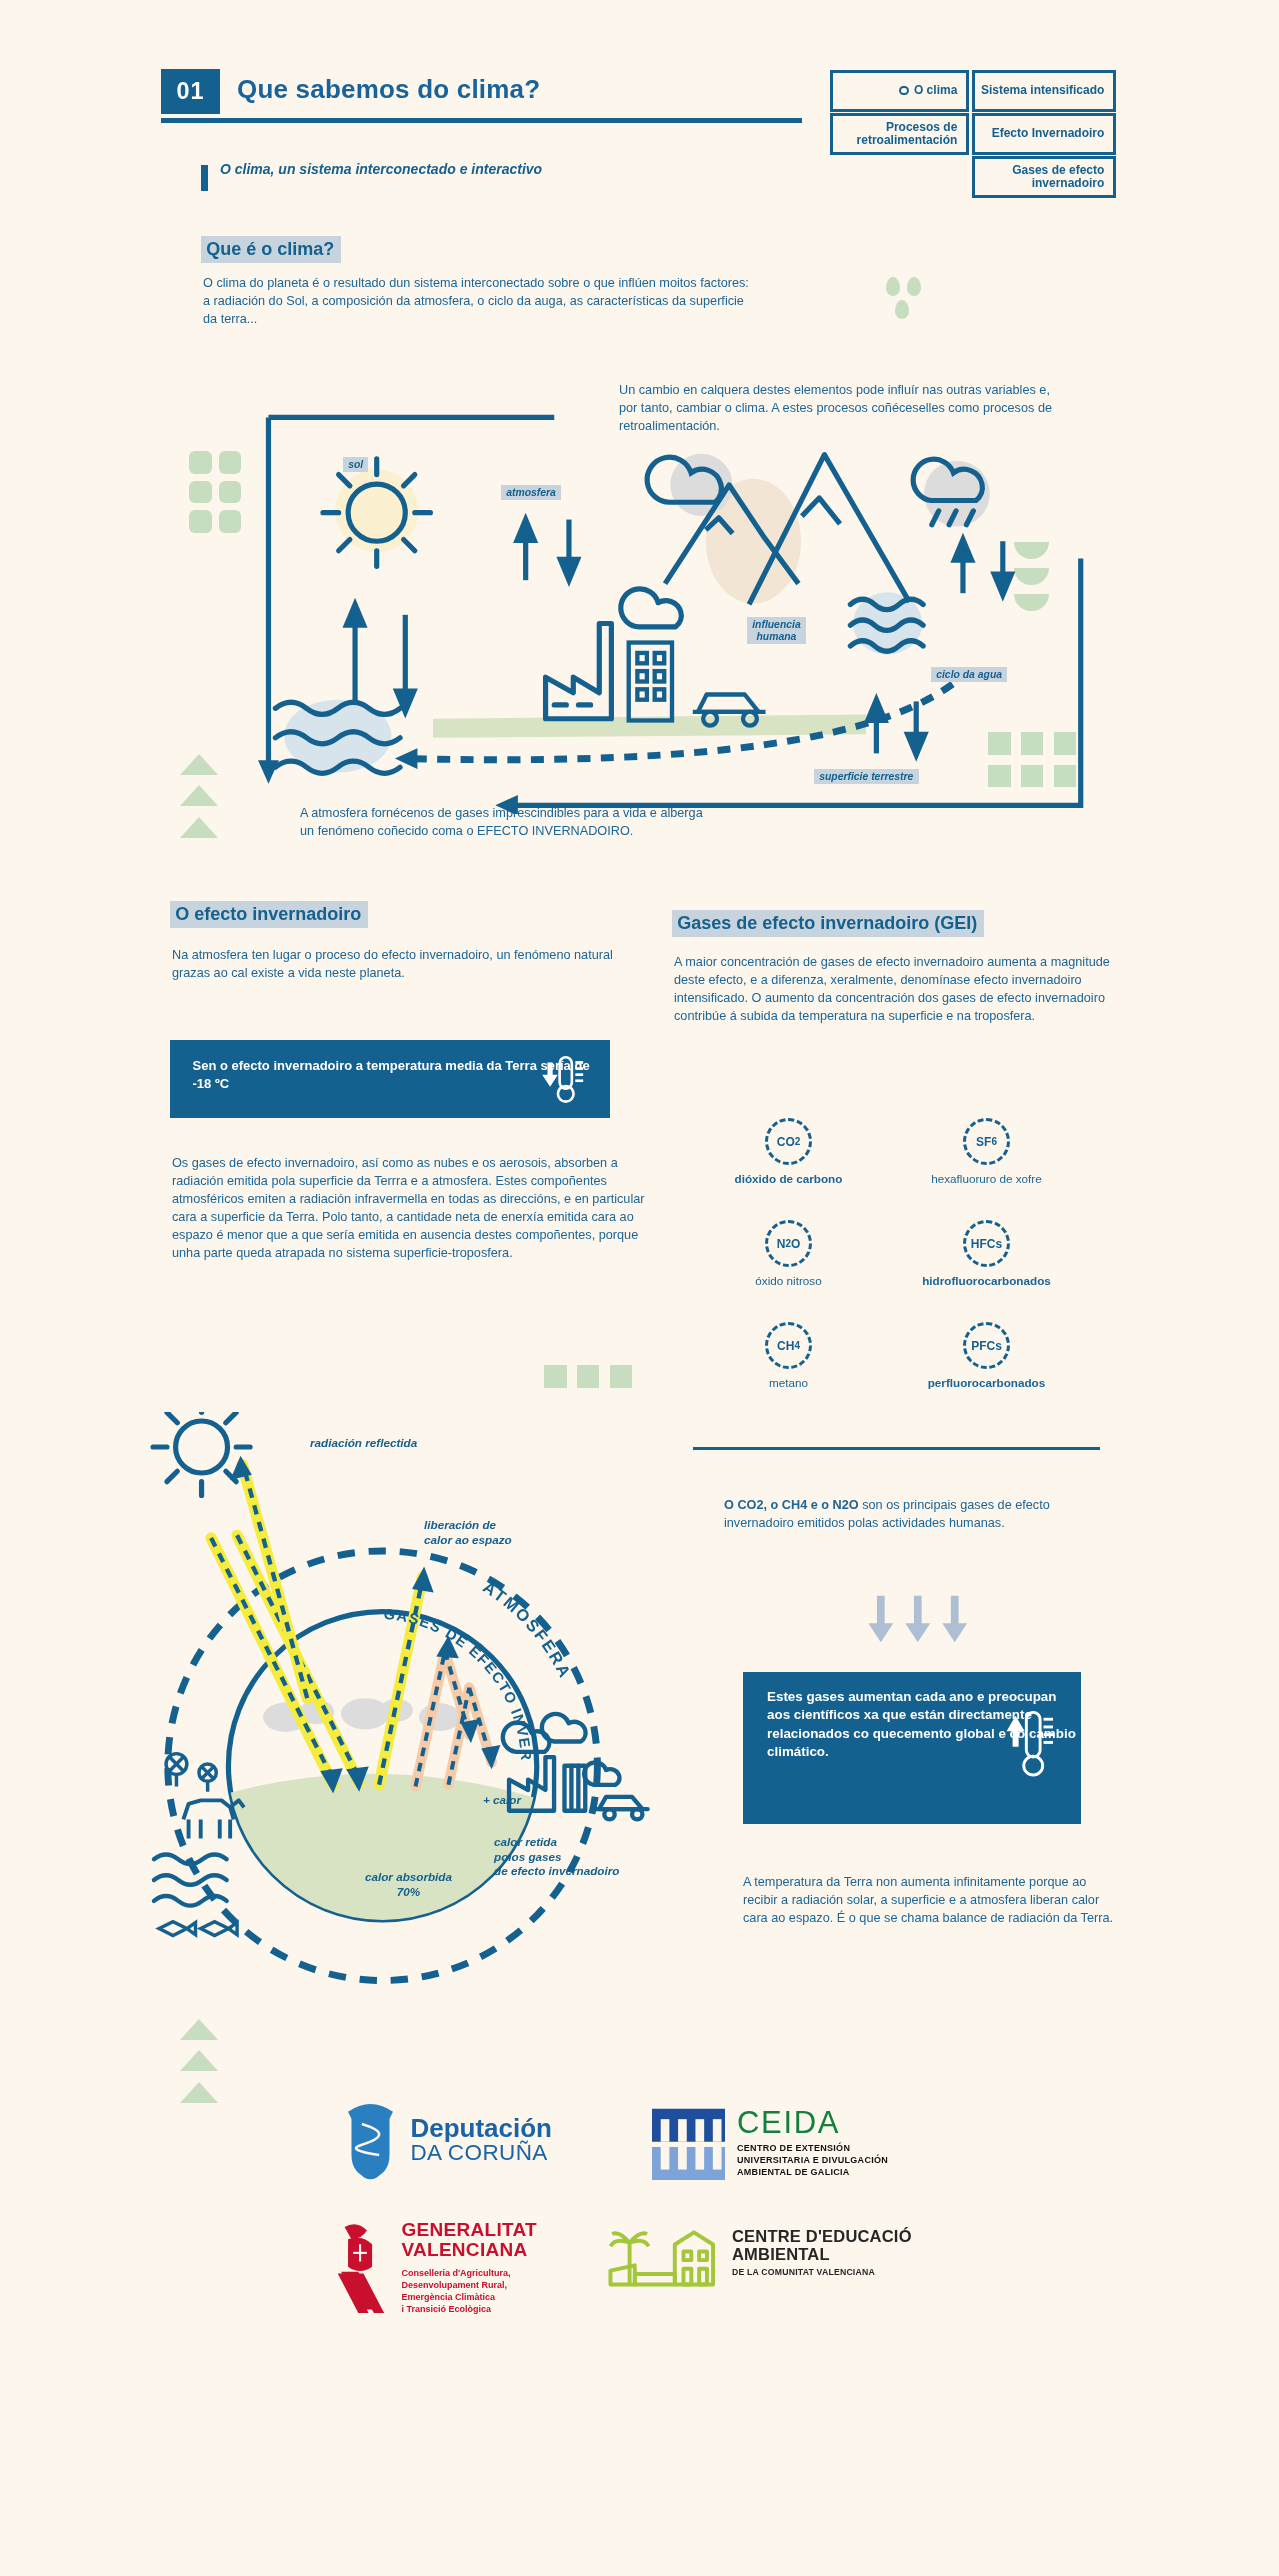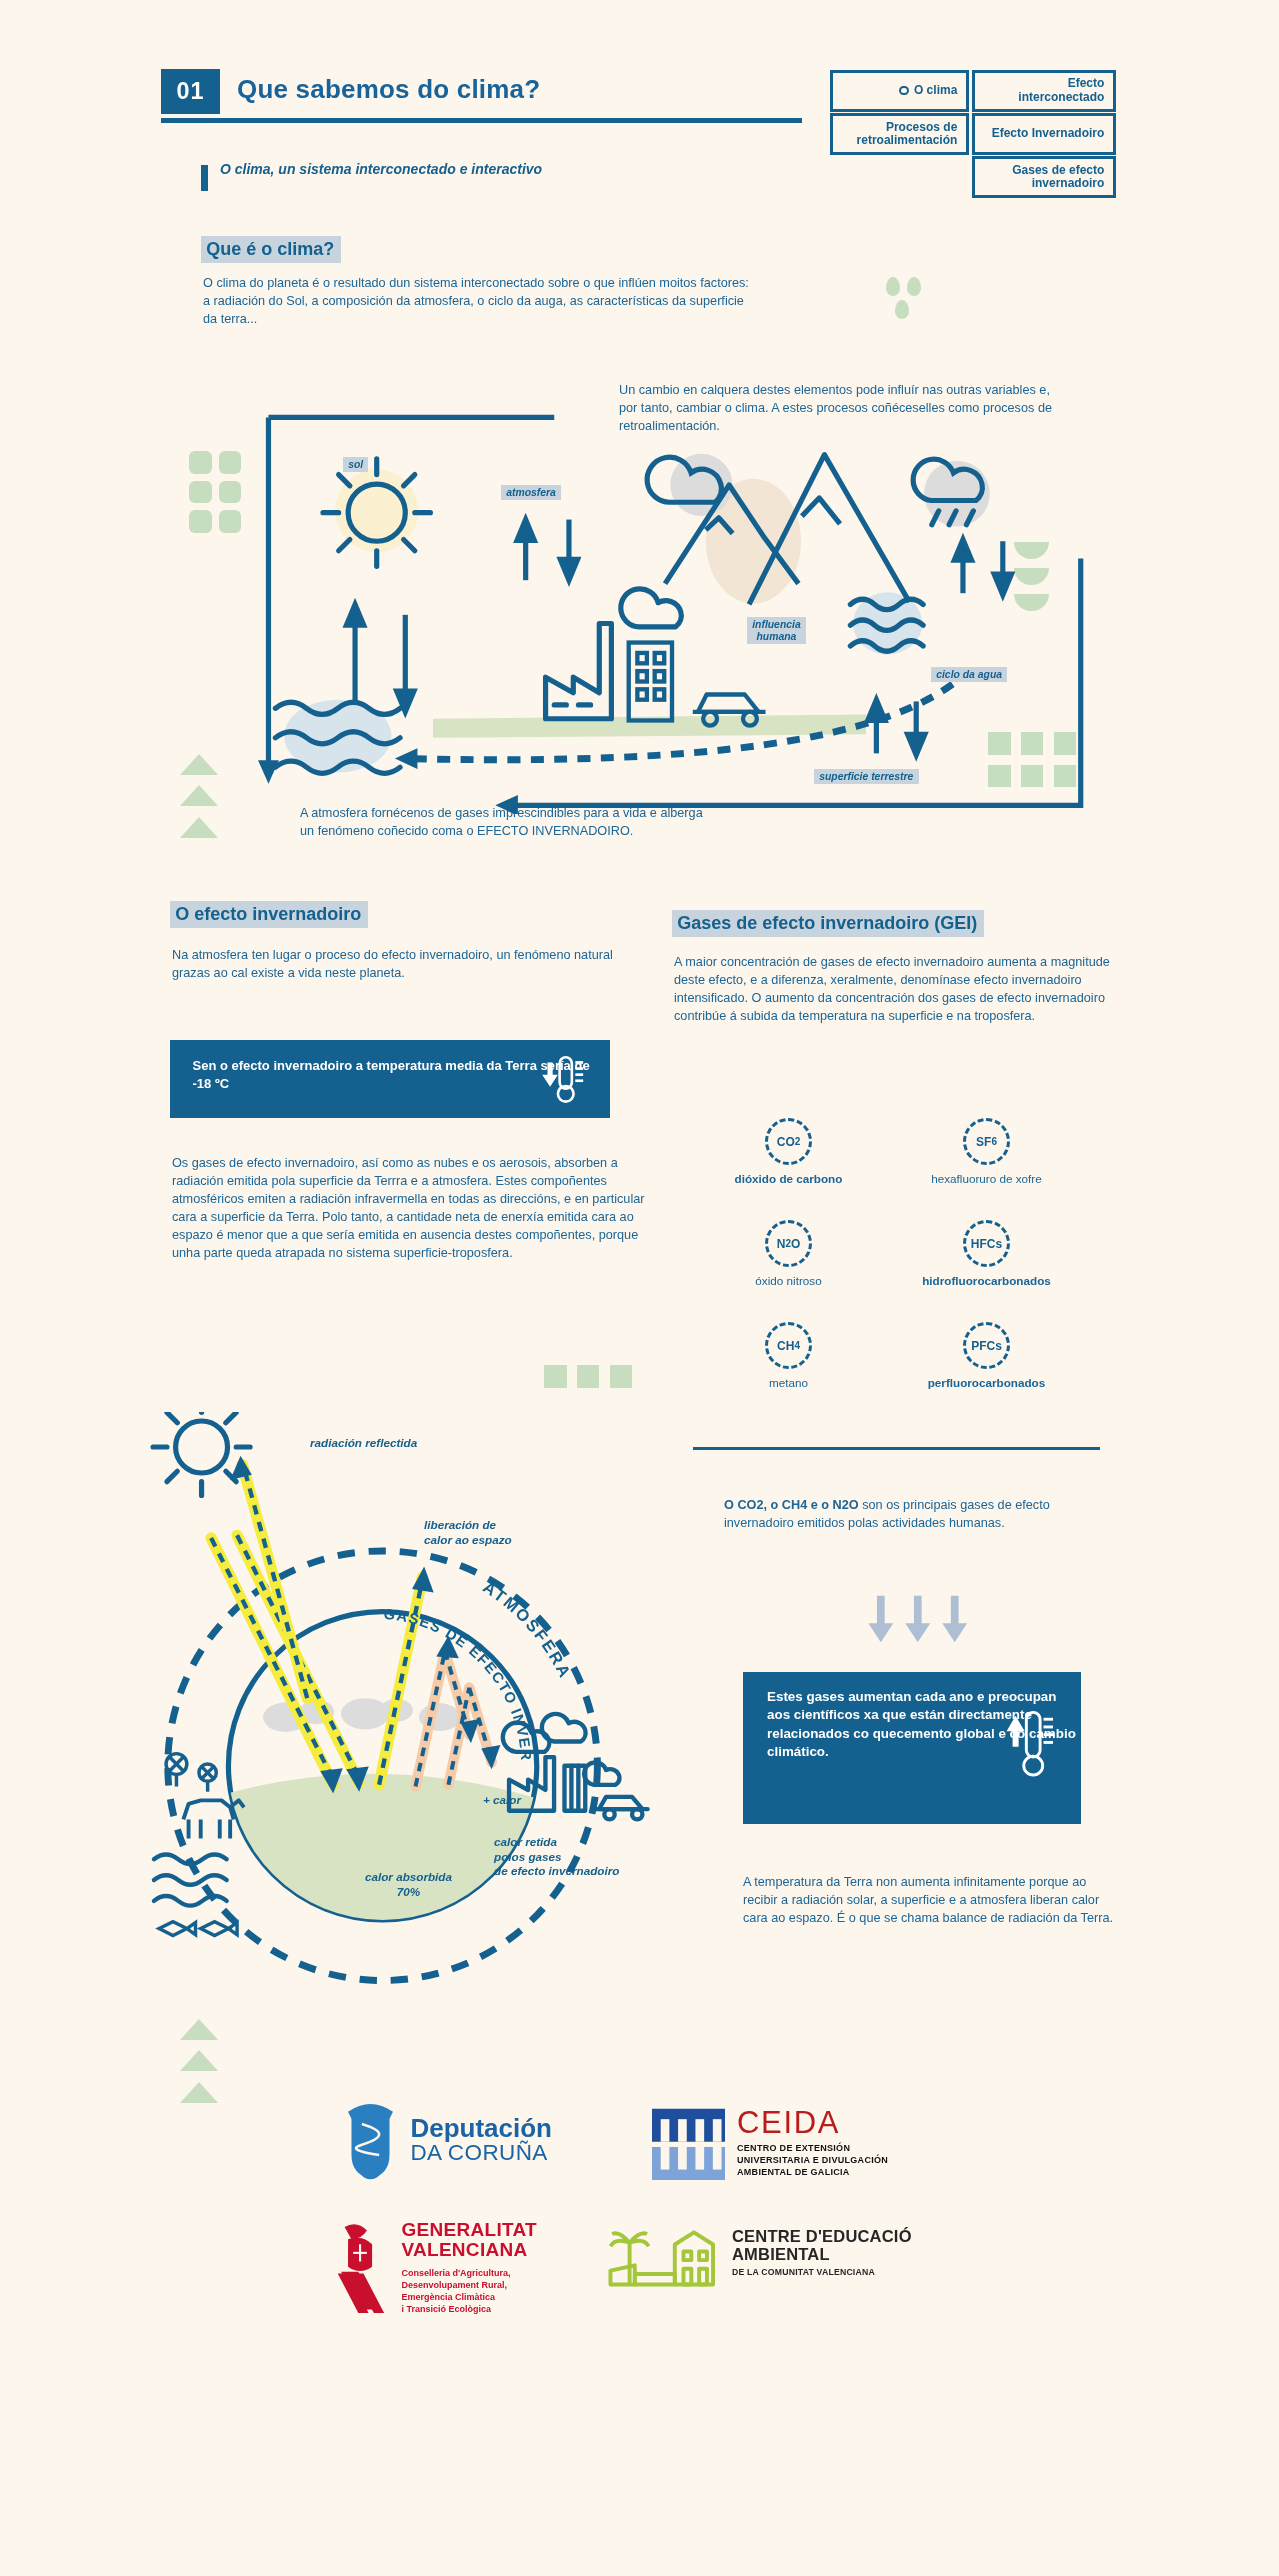--- a/index.html
+++ b/index.html
@@ -117,21 +117,21 @@
   .tri{width:0;height:0;border-left:19px solid transparent;border-right:19px solid transparent;border-bottom:21px solid #c7ddc0;}
   .sq{width:22.5px;height:22.5px;background:#c7ddc0;}
   .halfmoon{width:35px;height:17.3px;background:#c7ddc0;border-radius:0 0 35px 35px;}
   .drop{width:14px;height:19px;background:#c7ddc0;border-radius:50% 50% 50% 50% / 60% 60% 40% 40%;}
 
   
   #footer{left:0;top:2088px;width:1280px;height:295px;}
   .logo-block{position:absolute;}
   #dep-name{font-size:26px;font-weight:bold;color:#1a64a5;line-height:1;}
   #dep-sub{font-size:22.5px;color:#1a64a5;letter-spacing:0.4px;line-height:1.05;}
-  #ceida-name{font-size:31px;color:#b91c1c;letter-spacing:1.7px;line-height:1;}
+  #ceida-name{font-size:31px;color:#15803d;letter-spacing:1.7px;line-height:1;}
   .ceida-sub{font-size:9px;color:#111;font-weight:bold;letter-spacing:0.3px;line-height:1.32;}
   #gv-name{font-size:19px;font-weight:bold;color:#c8102e;line-height:1.04;letter-spacing:0.3px;}
   .gv-sub{font-size:9px;font-weight:bold;color:#c8102e;line-height:1.35;}
   #cea-name{font-size:16.5px;font-weight:bold;color:#262626;line-height:1.12;letter-spacing:0.2px;}
   #cea-sub{font-size:8.7px;font-weight:bold;color:#262626;letter-spacing:0.2px;}
 </style>
 </head>
 <body>
 
 <div class="page">
@@ -195,21 +195,21 @@
     <div id="header-title">Que sabemos do clima?</div>
   </div>
   <div class="abs" id="header-rule"></div>
 
   <div class="abs" id="nav-grid">
     <div class="nav-box" id="nav-oclima">
       <span class="nav-dot"></span>
         <span>O clima</span>
     </div>
     <div class="nav-box" id="nav-sistema">
-      <span>Efecto interconectado</span>
+      <span>Sistema intensificado</span>
     </div>
     <div class="nav-box" id="nav-procesos">
       <span>Procesos de retroalimentación</span>
     </div>
     <div class="nav-box" id="nav-efecto">
       <span>Efecto Invernadoiro</span>
     </div>
     <div class="nav-box" id="nav-gases">
       <span>Gases de efecto invernadoiro</span>
     </div>

